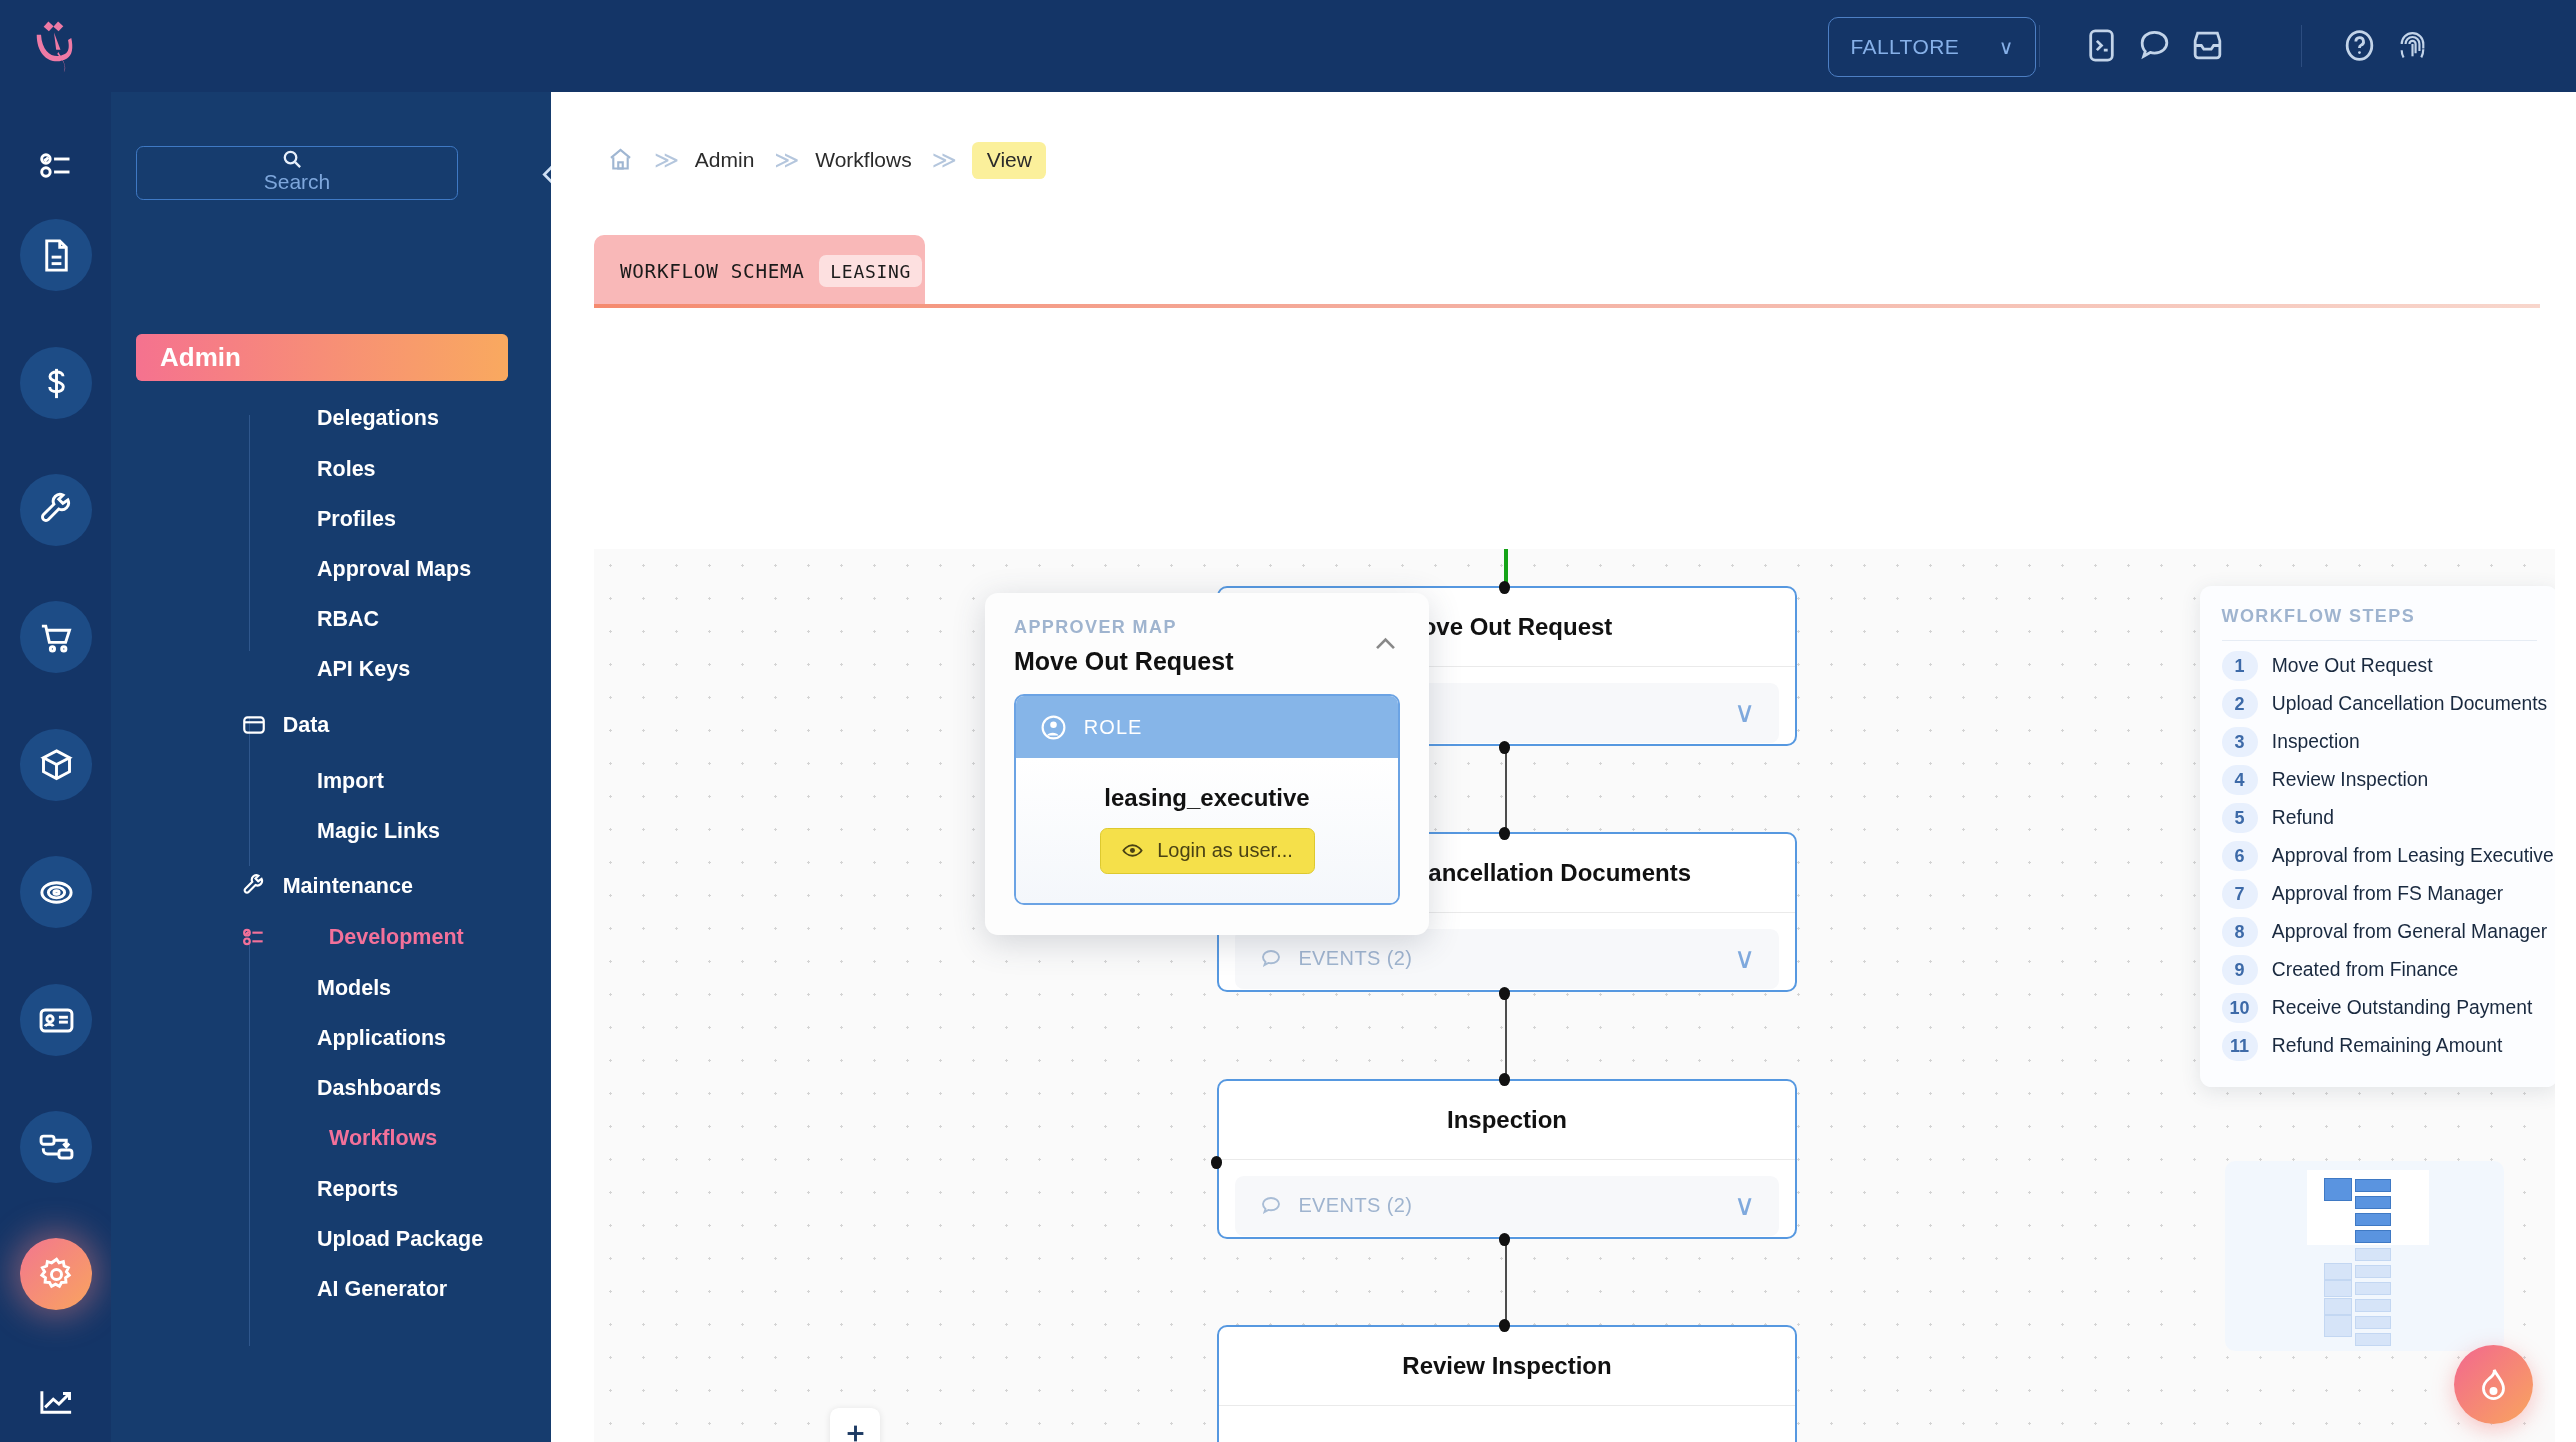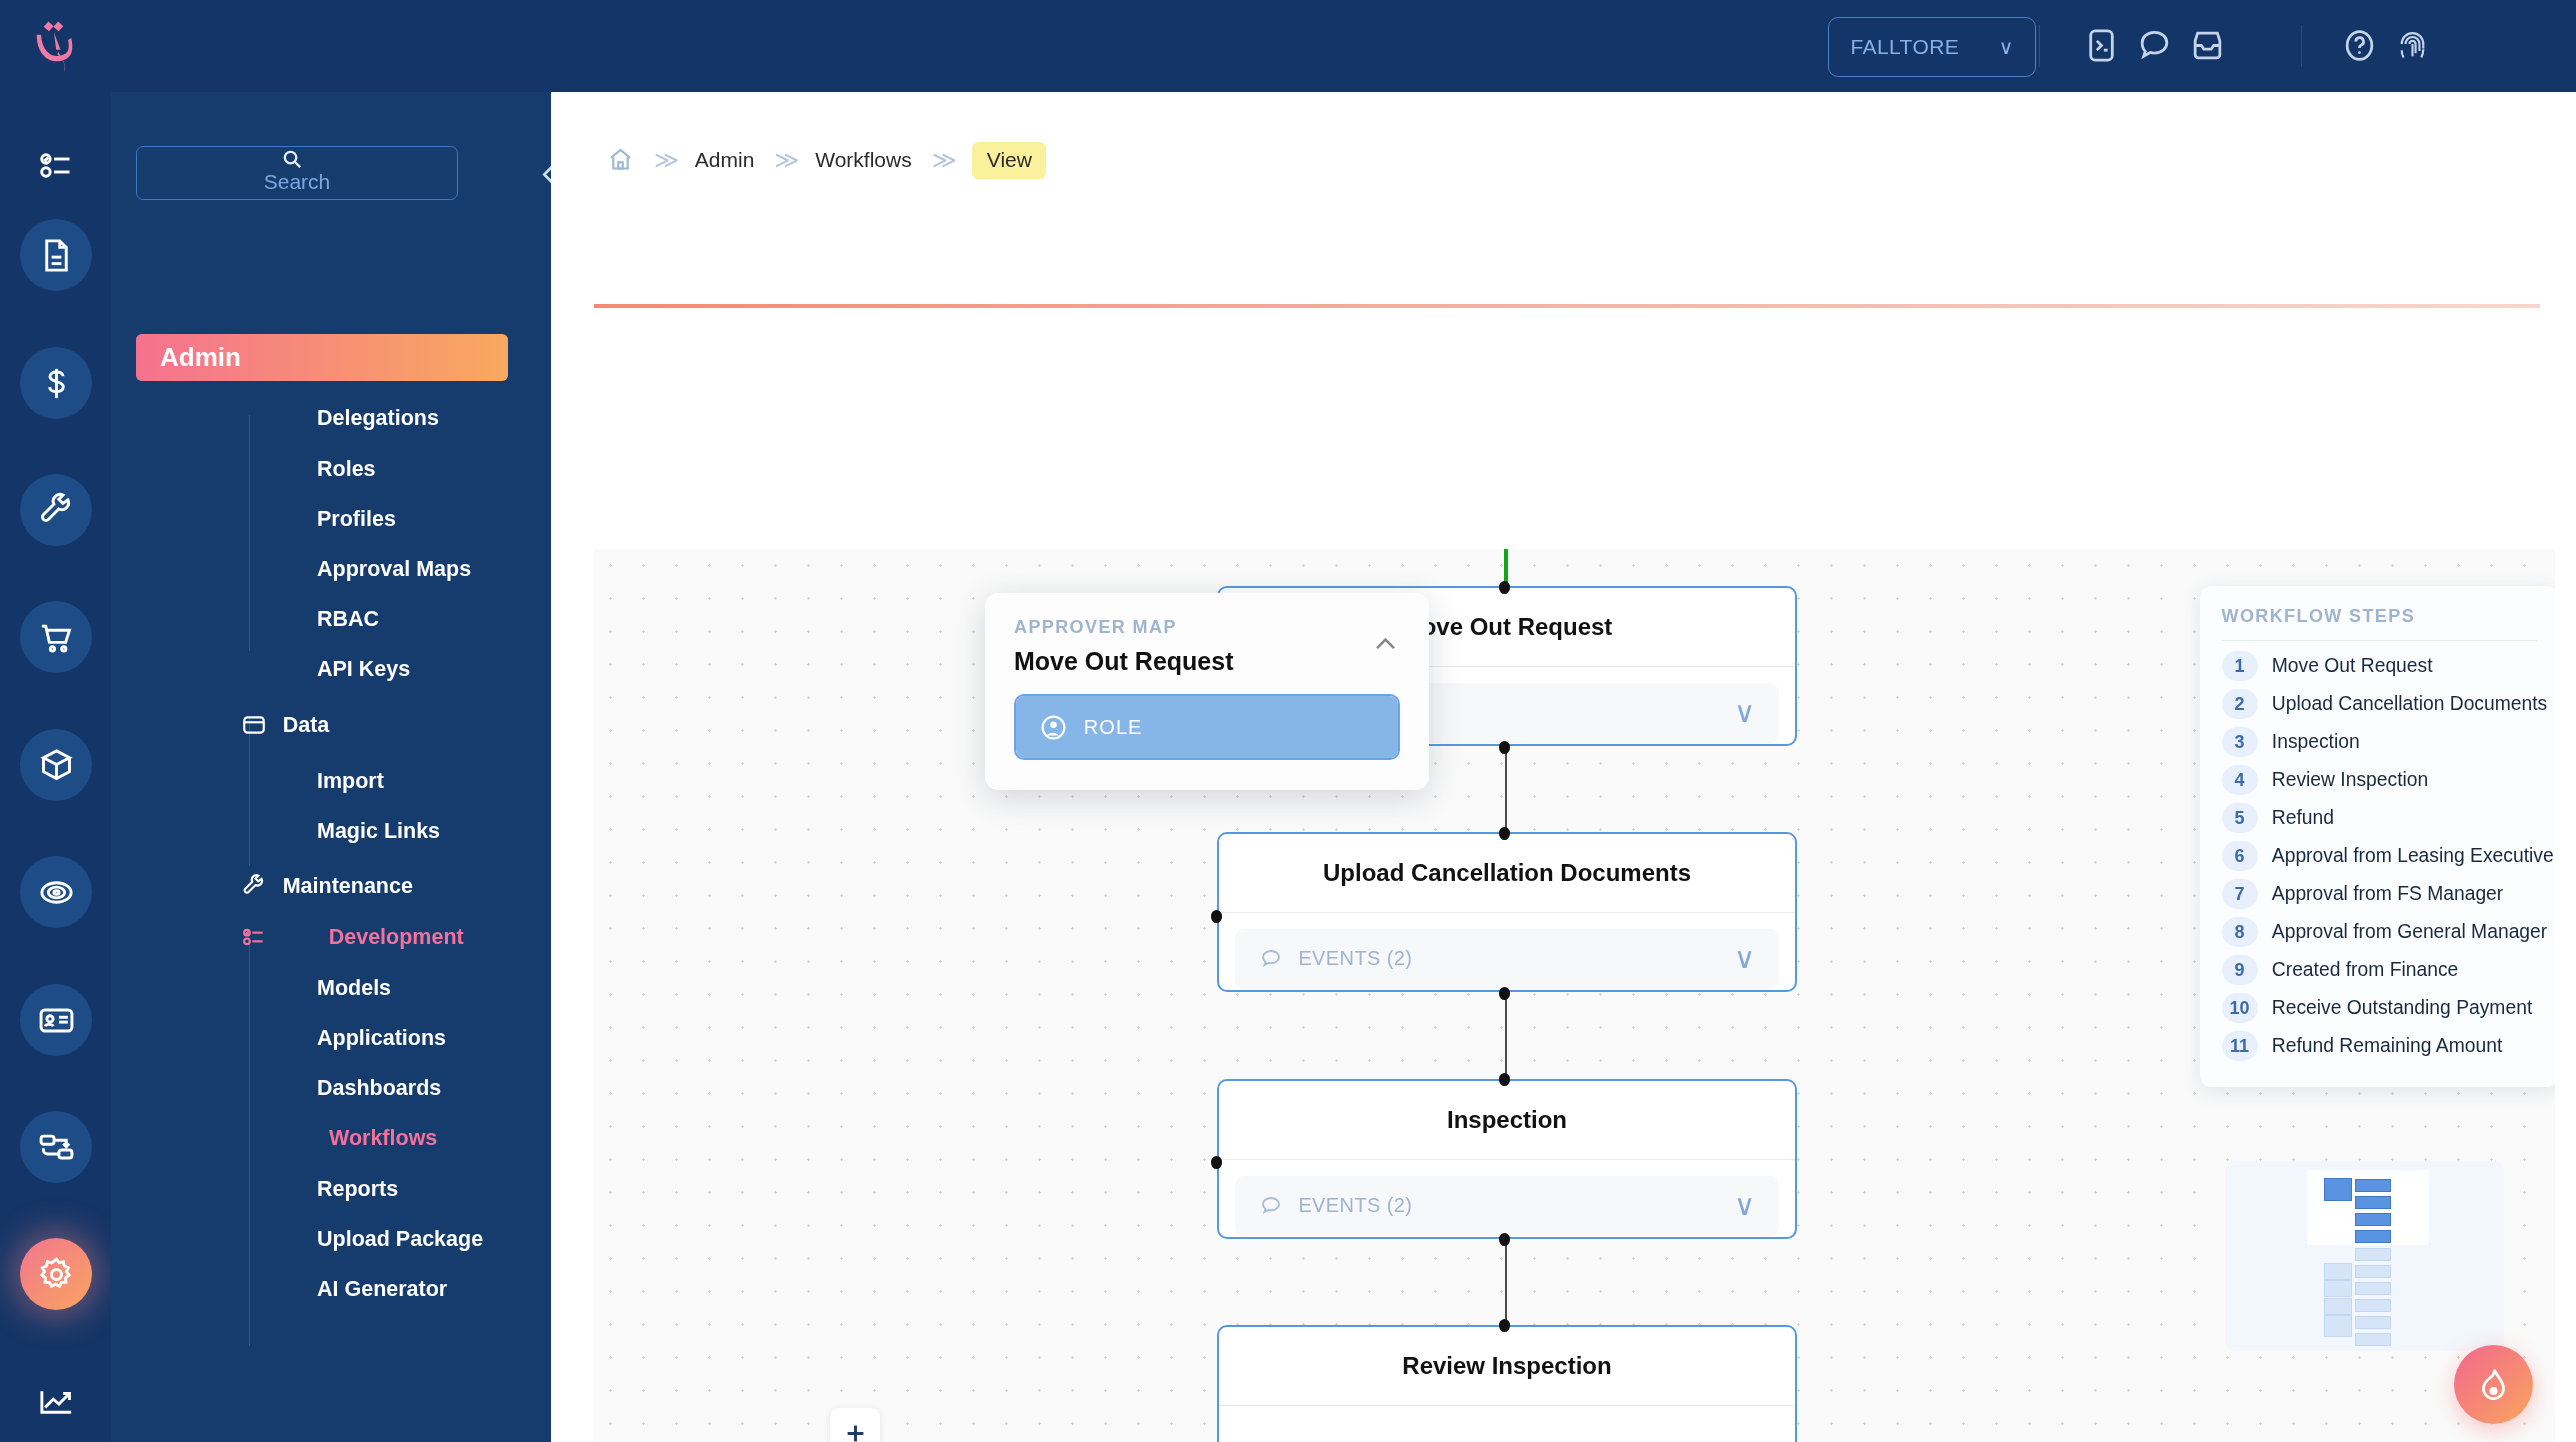--- a/index.html
+++ b/index.html
@@ -470,20 +470,24 @@
       </svg>
     </span>
     <span class="bc-sep">≫</span>
     <span class="bc-item">Admin</span>
     <span class="bc-sep">≫</span>
     <span class="bc-item">Workflows</span>
     <span class="bc-sep">≫</span>
     <span class="bc-current">View</span>
   </div>
 
+  <div class="schema-tab">
+    <span class="t1">WORKFLOW SCHEMA</span>
+    <span class="t2">LEASING</span>
+  </div>
   <div class="tab-underline"></div>
 
 
   <div class="canvas">
 
     <div class="edge green" style="left:910px; top:0px;  height:39px;"></div>
     <div class="edge" style="left:911px; top:109px; height:215px;"></div>
     <div class="edge" style="left:911px; top:355px; height:215px;"></div>
     <div class="edge" style="left:911px; top:601px; height:215px;"></div>
 
@@ -552,20 +556,30 @@
       </div>
       <div class="approver-body">
         <div class="role-card">
           <div class="role-card-head">
             <svg viewBox="0 0 24 24" fill="none" stroke="#ffffff" stroke-width="1.8">
               <circle cx="12" cy="12" r="9"></circle>
                 <circle cx="12" cy="9.8" r="2.7" fill="#ffffff" stroke="none"></circle>
               <path d="M6.6 18.6c1.3-3 8.2-3 9.6 0" fill="#ffffff" stroke="none"></path>
             </svg>
             <span>ROLE</span>
+          </div>
+          <div class="role-card-body">
+            <div class="role-name">leasing_executive</div>
+            <div class="login-as">
+              <svg viewBox="0 0 24 24" fill="none" stroke="#4a4214" stroke-width="1.9">
+                <path d="M2.5 12S6 6.5 12 6.5 21.5 12 21.5 12 18 17.5 12 17.5 2.5 12 2.5 12z"></path>
+                <circle cx="12" cy="12" r="2.6" fill="#4a4214" stroke="none"></circle>
+              </svg>
+              <span>Login as user...</span>
+            </div>
           </div>
         </div>
       </div>
     </div>
 
     <div class="steps-panel">
       <div class="steps-kicker">WORKFLOW STEPS</div>
       <div class="steps-rule"></div>
       <div class="step-row">
           <span class="step-num">1</span>

